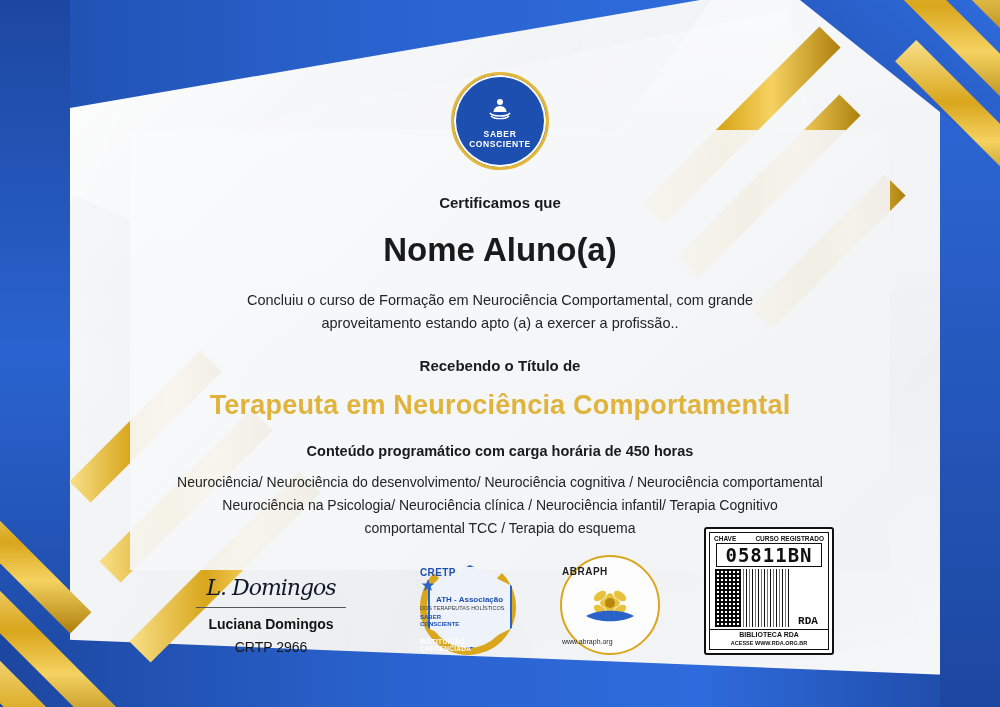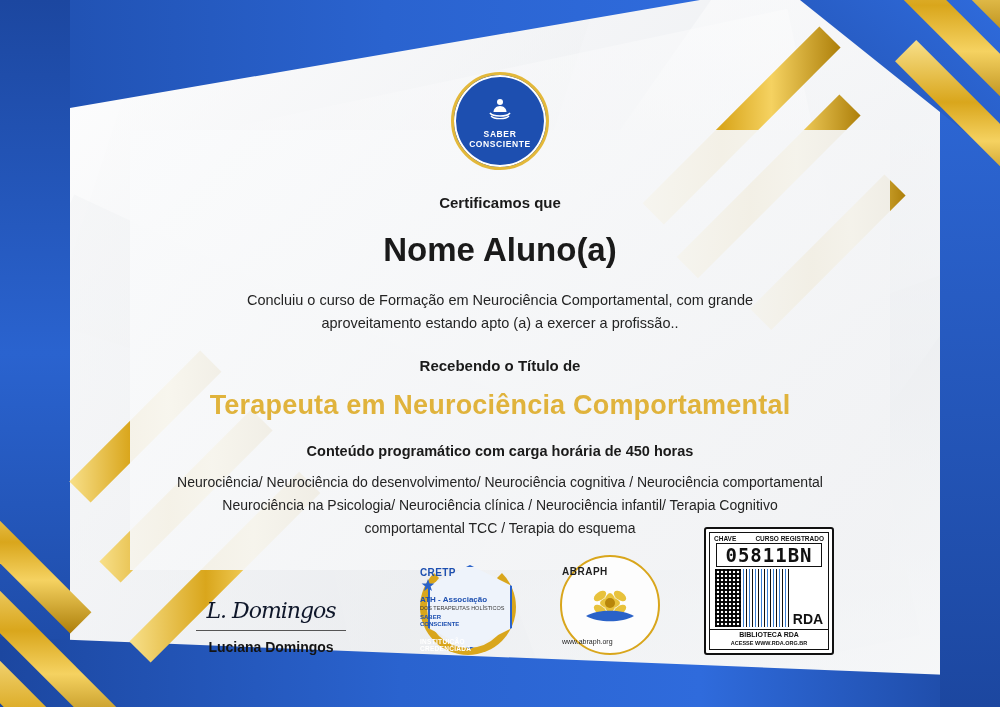--- a/index.html
+++ b/index.html
@@ -230,21 +230,21 @@
     background: #eef3fb;
     border: 2px solid #2a62c8;
     clip-path: polygon(50% 0%, 100% 25%, 100% 75%, 50% 100%, 0% 75%, 0% 25%);
   }
   .cretp-top {
     position: absolute; top: 8px; left: 0; right: 0;
     font-size: 10px; font-weight: bold; color: #1d4fb0; letter-spacing: .4px;
   }
   .cretp-ath {
     position: absolute; top: 36px; left: 0; right: 0;
-    font-size: 8px; font-weight: bold; color: #1d4fb0;
+    font-size: 8px; font-weight: bold; color: #1d4fb0; padding-left: 16px;
   }
   .cretp-sub {
     position: absolute; top: 46px; left: 0; right: 0;
     font-size: 5.5px; color: #3a3a3a;
   }
   .cretp-saber {
     position: absolute; top: 55px; left: 0; right: 0;
     font-size: 6px; font-weight: bold; color: #1d4fb0; line-height: 7px;
   }
   .cretp-ring {
@@ -329,27 +329,27 @@
       repeating-linear-gradient(0deg, #111 0 2px, #fff 2px 4px),
       repeating-linear-gradient(90deg, #111 0 2px, #fff 2px 4px);
     background-blend-mode: multiply;
   }
   .rda-bars {
     flex: 1;
     background: repeating-linear-gradient(90deg, #3a7fd5 0 1px, #ffffff 1px 3px, #111 3px 4px, #ffffff 4px 6px);
   }
   .rda-brand {
     width: 30px;
-    font-size: 14px;
+    font-size: 11px;
     font-weight: bold;
     color: #111;
     display: flex;
     align-items: flex-end;
     justify-content: center;
-    font-family: Liberation Sans, sans-serif;
+    font-family: Liberation Mono, monospace;
   }
   .rda-foot {
     border-top: 1px solid #111;
     text-align: center;
     font-size: 7px;
     font-weight: bold;
     color: #111;
     line-height: 9px;
     padding-bottom: 1px;
   }
@@ -423,20 +423,21 @@
 
     <div class="modules">Neurociência/ Neurociência do desenvolvimento/ Neurociência cognitiva / Neurociência comportamental Neurociência na Psicologia/ Neurociência clínica / Neurociência infantil/ Terapia Cognitivo comportamental TCC / Terapia do esquema</div>
   </div>
 
   <div class="footer">
 
     <div class="sign-block">
       <div class="sign-script">L. Domingos</div>
       <div class="sign-rule"></div>
       <div class="sign-name">Luciana Domingos</div>
+      <div class="sign-reg">CRTP 2966</div>
     </div>
 
     <div class="badge-cretp">
       <div class="cretp-ring"></div>
       <div class="cretp-hex"></div>
       <div class="cretp-top">CRETP</div>
       <div style="position:absolute; top:20px; left:0; right:0;">
         <svg width="16" height="14" viewBox="0 0 16 14" aria-hidden="true">
           <path d="M8 0 L9.6 4.6 L14.4 4.6 L10.6 7.4 L12 12 L8 9.2 L4 12 L5.4 7.4 L1.6 4.6 L6.4 4.6 Z" fill="#2a62c8"></path>
         </svg>

